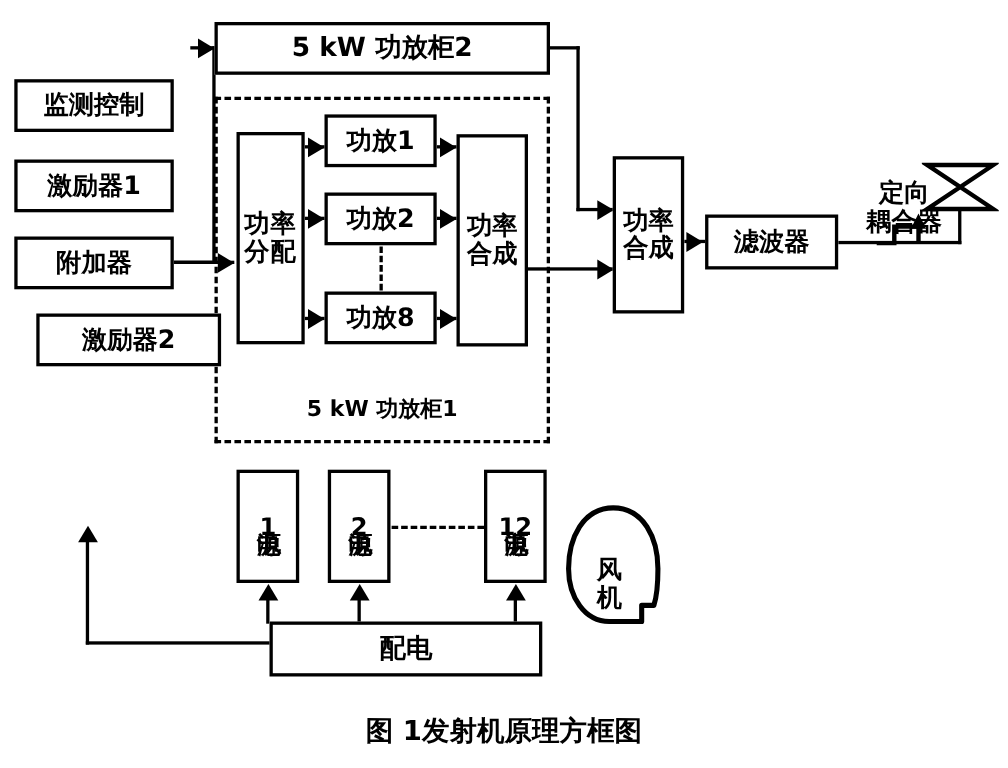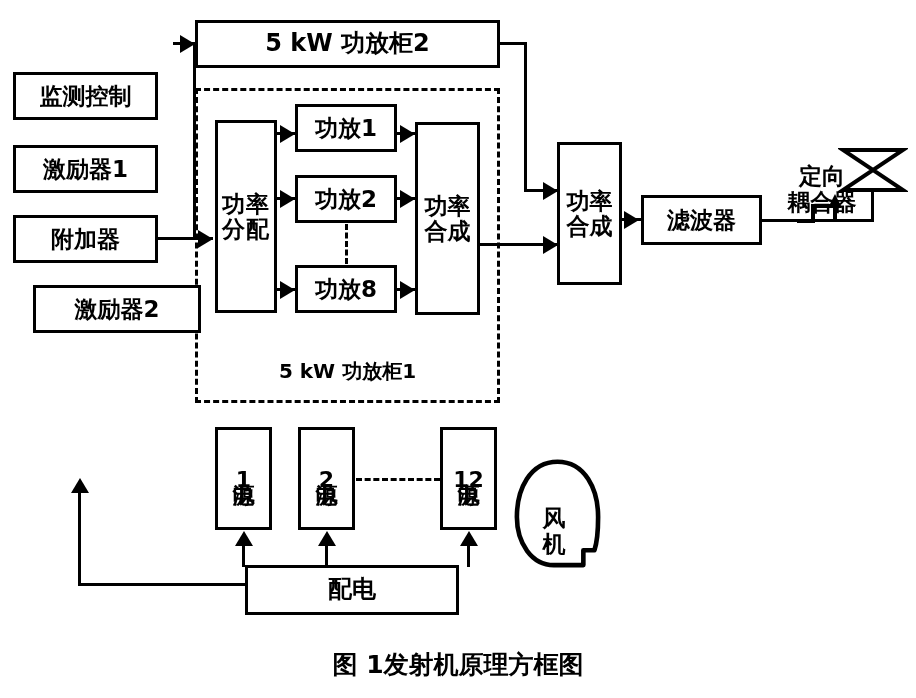--- a/index.html
+++ b/index.html
@@ -235,21 +235,21 @@
     <span style="margin-top:2px;">2</span>
   </div>
 
   <div class="box vert" style="left:440px; top:427px; width:57px; height:103px; font-size:22px;">
     <span style="white-space:pre-line; writing-mode:vertical-rl; text-orientation:upright; line-height:1;">电源</span>
     <span style="margin-top:2px;">12</span>
   </div>
 
   <div class="wire-dash-h" style="left:356px; top:478px; width:84px;"></div>
 
-  <div class="box" style="left:245px; top:565px; width:214px; height:50px; font-size:24px;">
+  <div class="box" style="left:245px; top:565px; width:248px; height:50px; font-size:24px;">
     <span>配电</span>
   </div>
 
   <div class="wire" style="left:242px; top:545px; width:3px; height:22px;"></div>
   <div class="arrow up" style="left:235px; top:531px;"></div>
 
   <div class="wire" style="left:325px; top:545px; width:3px; height:22px;"></div>
   <div class="arrow up" style="left:318px; top:531px;"></div>
 
   <div class="wire" style="left:467px; top:545px; width:3px; height:22px;"></div>

